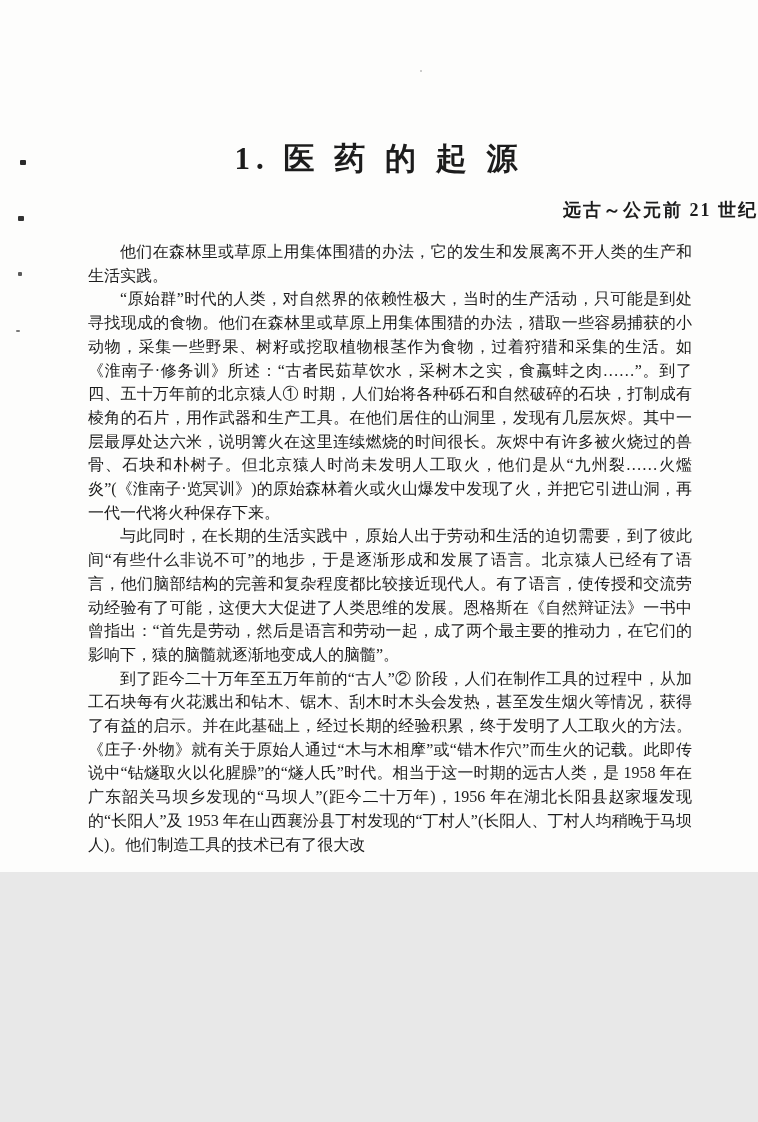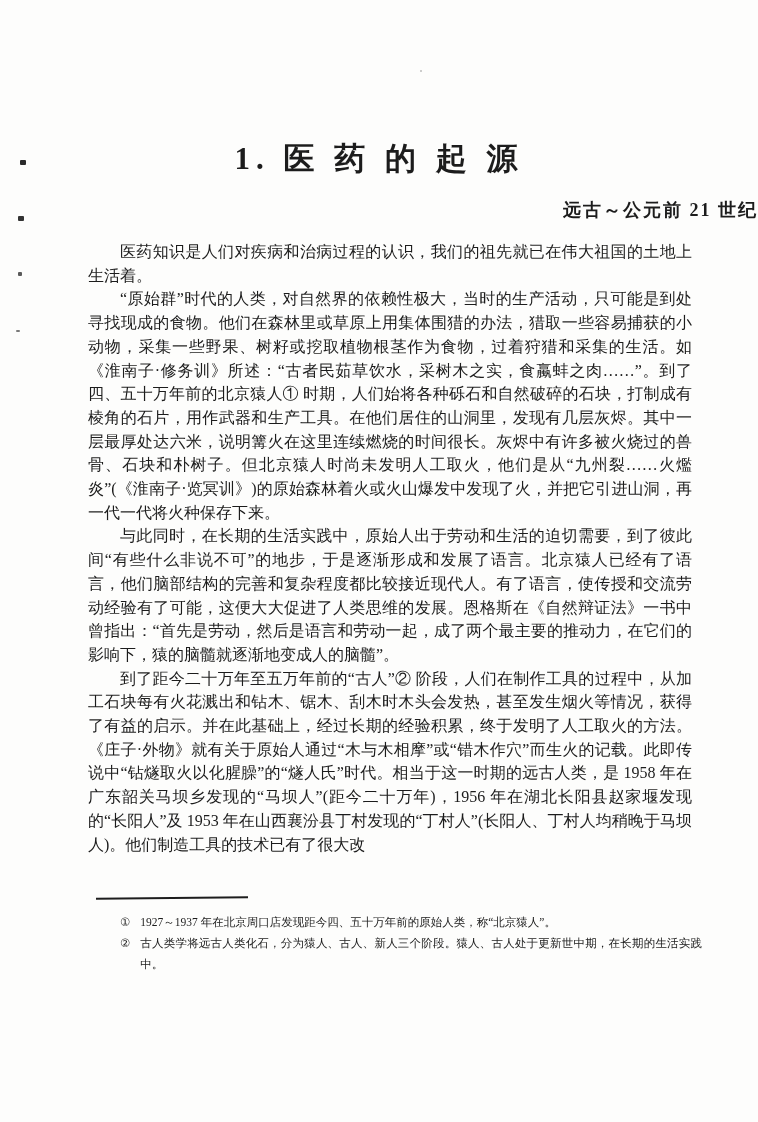--- a/index.html
+++ b/index.html
@@ -1,18 +1,18 @@
 <!DOCTYPE html>
 <html><head>
 <meta charset="utf-8">
 <style>
   html,body{margin:0;padding:0;background:#e8e8e8;}
   .page{
     position:relative;
-    width:758px;height:1122px;
+    width:758px;height:872px;
     margin:0 auto;
     background:#fdfdfc;
     overflow:hidden;
     font-family:"Liberation Serif","DejaVu Serif",serif;
     color:#1c1c1c;
   }
   .title{
     position:absolute;top:138px;left:0;width:758px;
     margin:0;text-align:center;white-space:nowrap;
     font-size:31px;font-weight:700;letter-spacing:6px;
@@ -54,21 +54,21 @@
   <div class="speck s1"></div>
   <div class="speck s2"></div>
   <div class="speck s3"></div>
   <div class="speck s4"></div>
   <div class="speck s5"></div>
 
   <h1 class="title">1. 医 药 的 起 源</h1>
   <h2 class="subtitle">远古～公元前 21 世纪</h2>
 
   <div class="body">
-    <p>医药知识是人们对疾病和治病过程的认识，我们的祖先就已在伟大祖国的土地上生活着。</p>
+    <p>他们在森林里或草原上用集体围猎的办法，它的发生和发展离不开人类的生产和生活实践。</p>
     <p>“原始群”时代的人类，对自然界的依赖性极大，当时的生产活动，只可能是到处寻找现成的食物。他们在森林里或草原上用集体围猎的办法，猎取一些容易捕获的小动物，采集一些野果、树籽或挖取植物根茎作为食物，过着狩猎和采集的生活。如《淮南子·修务训》所述：“古者民茹草饮水，采树木之实，食蠃蚌之肉……”。到了四、五十万年前的北京猿人① 时期，人们始将各种砾石和自然破碎的石块，打制成有棱角的石片，用作武器和生产工具。在他们居住的山洞里，发现有几层灰烬。其中一层最厚处达六米，说明篝火在这里连续燃烧的时间很长。灰烬中有许多被火烧过的兽骨、石块和朴树子。但北京猿人时尚未发明人工取火，他们是从“九州裂……火爁炎”(《淮南子·览冥训》)的原始森林着火或火山爆发中发现了火，并把它引进山洞，再一代一代将火种保存下来。</p>
     <p>与此同时，在长期的生活实践中，原始人出于劳动和生活的迫切需要，到了彼此间“有些什么非说不可”的地步，于是逐渐形成和发展了语言。北京猿人已经有了语言，他们脑部结构的完善和复杂程度都比较接近现代人。有了语言，使传授和交流劳动经验有了可能，这便大大促进了人类思维的发展。恩格斯在《自然辩证法》一书中曾指出：“首先是劳动，然后是语言和劳动一起，成了两个最主要的推动力，在它们的影响下，猿的脑髓就逐渐地变成人的脑髓”。</p>
     <p>到了距今二十万年至五万年前的“古人”② 阶段，人们在制作工具的过程中，从加工石块每有火花溅出和钻木、锯木、刮木时木头会发热，甚至发生烟火等情况，获得了有益的启示。并在此基础上，经过长期的经验积累，终于发明了人工取火的方法。《庄子·外物》就有关于原始人通过“木与木相摩”或“错木作穴”而生火的记载。此即传说中“钻燧取火以化腥臊”的“燧人氏”时代。相当于这一时期的远古人类，是 1958 年在广东韶关马坝乡发现的“马坝人”(距今二十万年)，1956 年在湖北长阳县赵家堰发现的“长阳人”及 1953 年在山西襄汾县丁村发现的“丁村人”(长阳人、丁村人均稍晚于马坝人)。他们制造工具的技术已有了很大改</p>
   </div>
 
   <div class="footnote-rule"></div>
 
   <div class="footnotes">
     <div class="fn">
       <span class="fn-marker">①</span>

